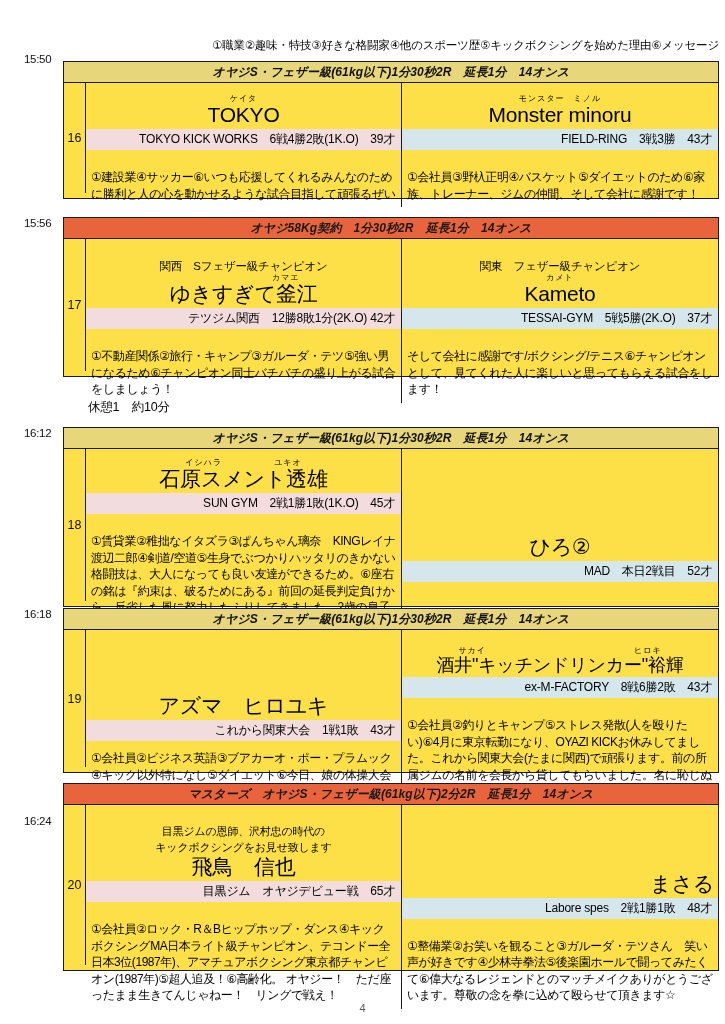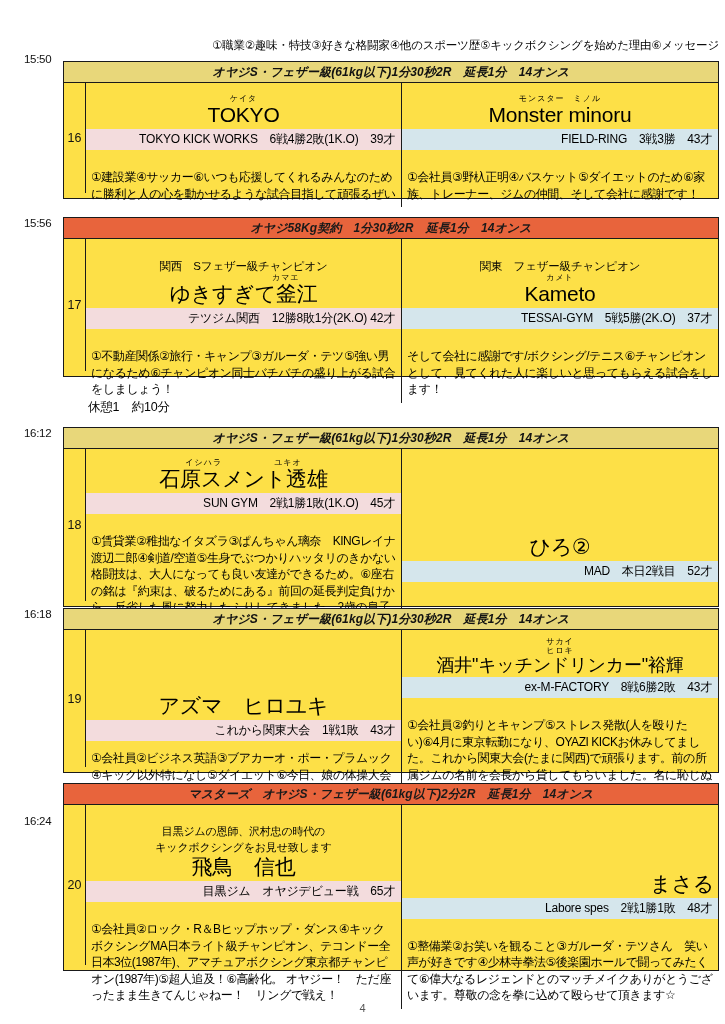--- a/index.html
+++ b/index.html
@@ -309,21 +309,21 @@
                 <span class="ruby"></span>
                 <span class="fname">アズマ　ヒロユキ</span>
               </span>
             </div>
             <div class="record red">これから関東大会　1戦1敗　43才</div>
             <div class="profile" style="padding-top:9px;">①会社員②ビジネス英語③ブアカーオ・ポー・プラムック④キック以外特になし⑤ダイエット⑥今日、娘の体操大会よりもオヤジキックを優先したパパを許してください。</div>
           </div>
           <div class="corner blue">
             <div class="name-area" style="height:47px;">
               <span class="ruby-wrap">
-                <span class="ruby" style="display:flex; justify-content:space-between; padding:0 22px;flex-direction:column;">
+                <span class="ruby" style="display:flex; justify-content:space-between; padding:0 22px;">
                   <span>サカイ</span>
                   <span>ヒロキ</span>
                 </span>
                 <span class="fname small">酒井"キッチンドリンカー"裕輝</span>
               </span>
             </div>
             <div class="record blue">ex-M-FACTORY　8戦6勝2敗　43才</div>
             <div class="profile">①会社員②釣りとキャンプ⑤ストレス発散(人を殴りたい)⑥4月に東京転勤になり、OYAZI KICKお休みしてました。これから関東大会(たまに関西)で頑張ります。前の所属ジムの名前を会長から貸してもらいました。名に恥じぬ戦いをします。</div>
           </div>
         </div>

